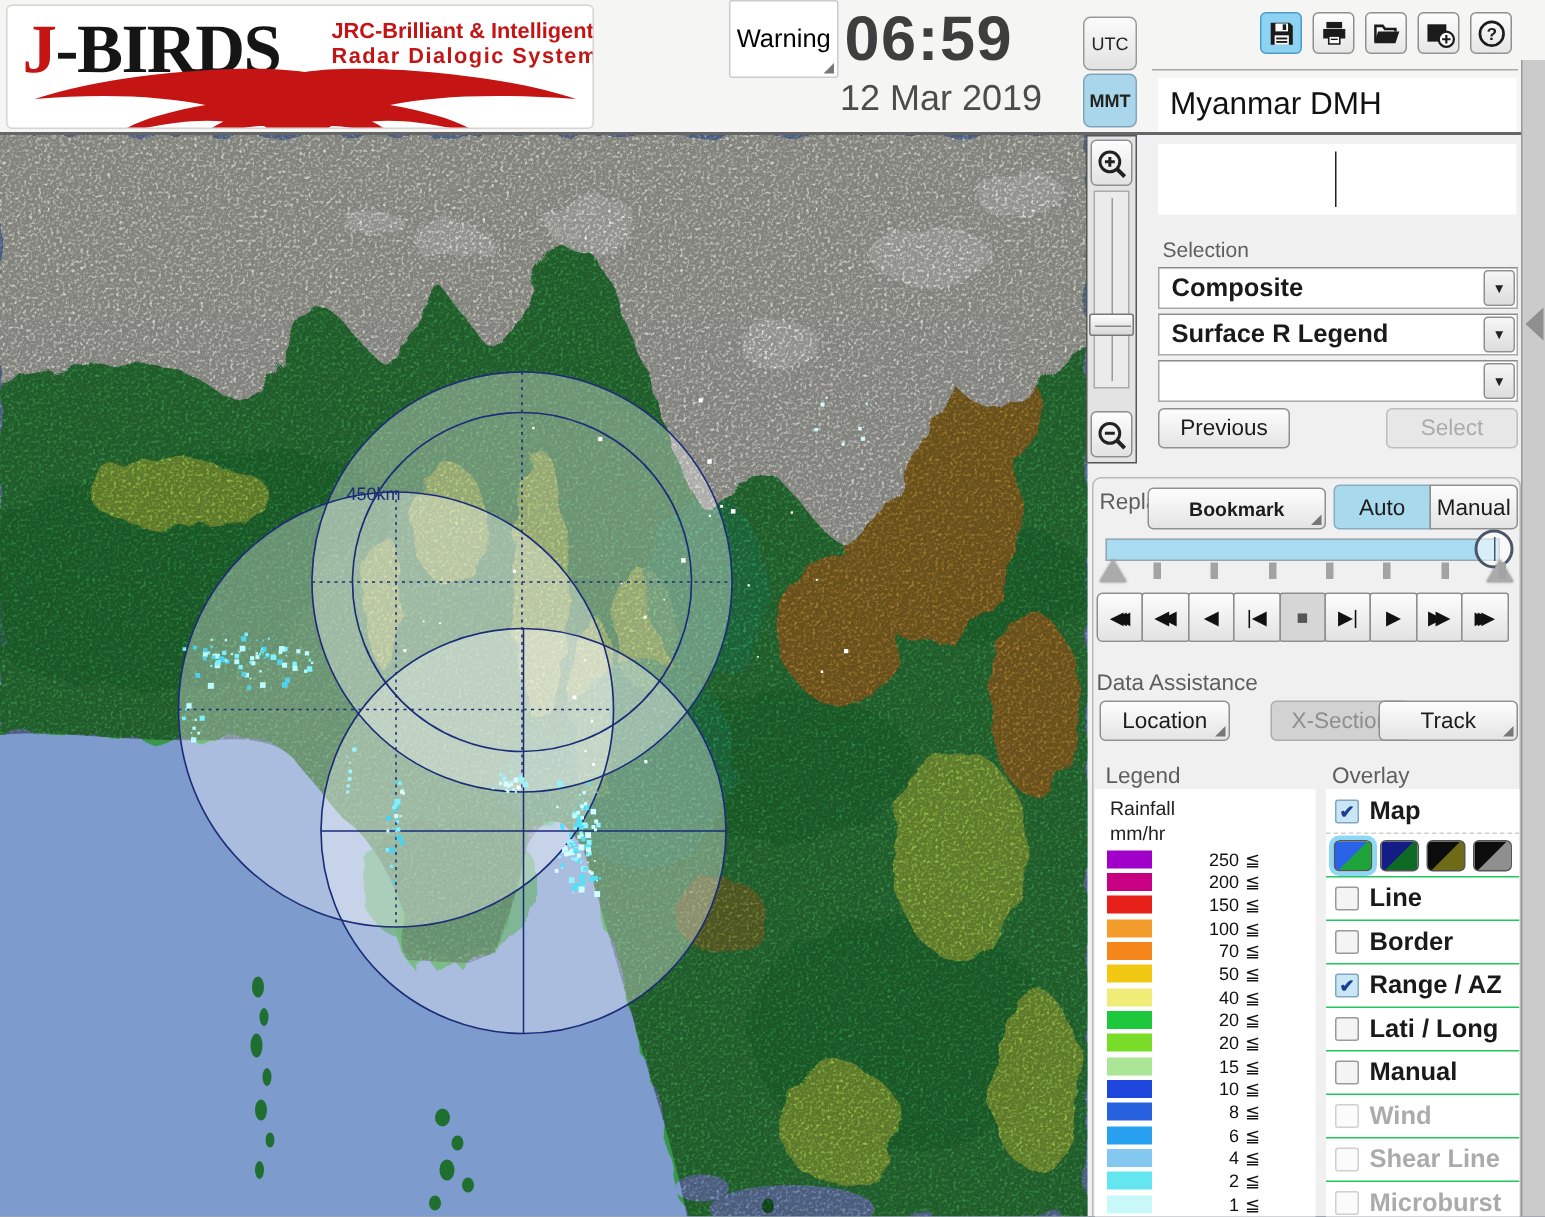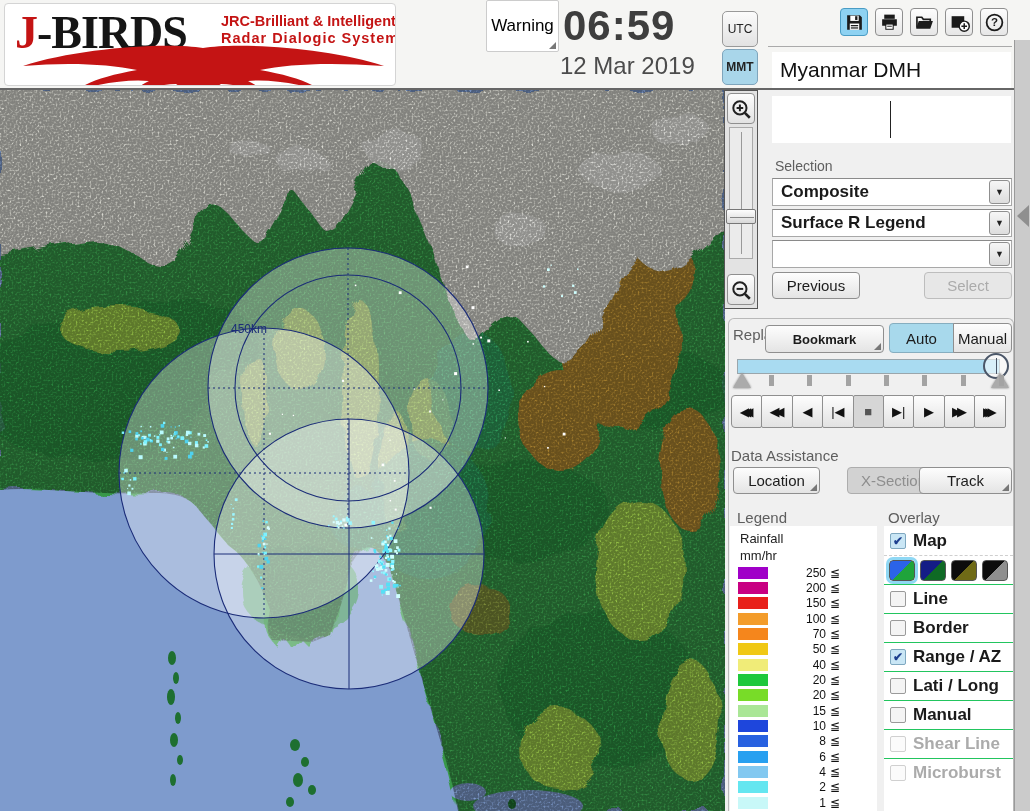--- a/index.html
+++ b/index.html
@@ -751,20 +751,24 @@
       <div class="orow">
         <span class="cb"></span>
         <span class="lbl">Lati / Long</span>
       </div>
       <div class="orow">
         <span class="cb"></span>
         <span class="lbl">Manual</span>
       </div>
       <div class="orow disabled">
         <span class="cb"></span>
+        <span class="lbl">Wind</span>
+      </div>
+      <div class="orow disabled">
+        <span class="cb"></span>
         <span class="lbl">Shear Line</span>
       </div>
       <div class="orow disabled">
         <span class="cb"></span>
         <span class="lbl">Microburst</span>
       </div>
     </div>
 
   <div id="scroll-strip">
     <div id="scroll-arrow"></div>

